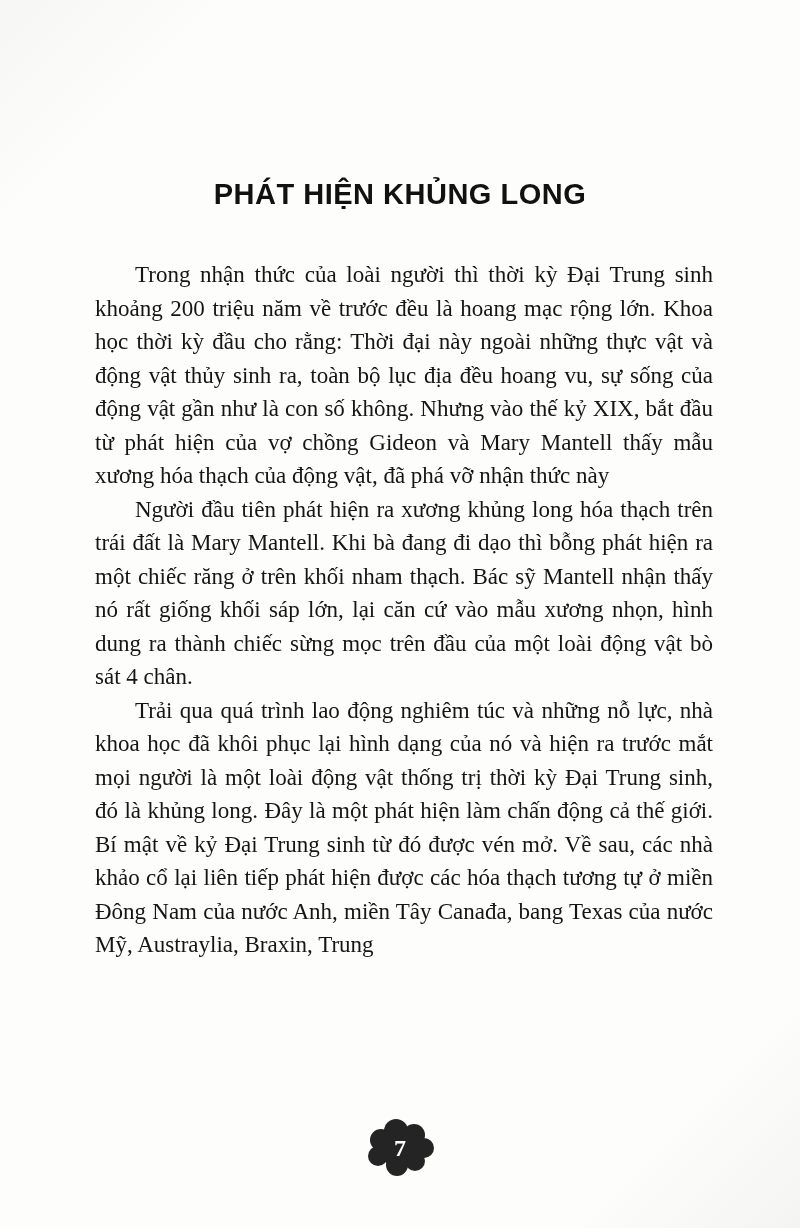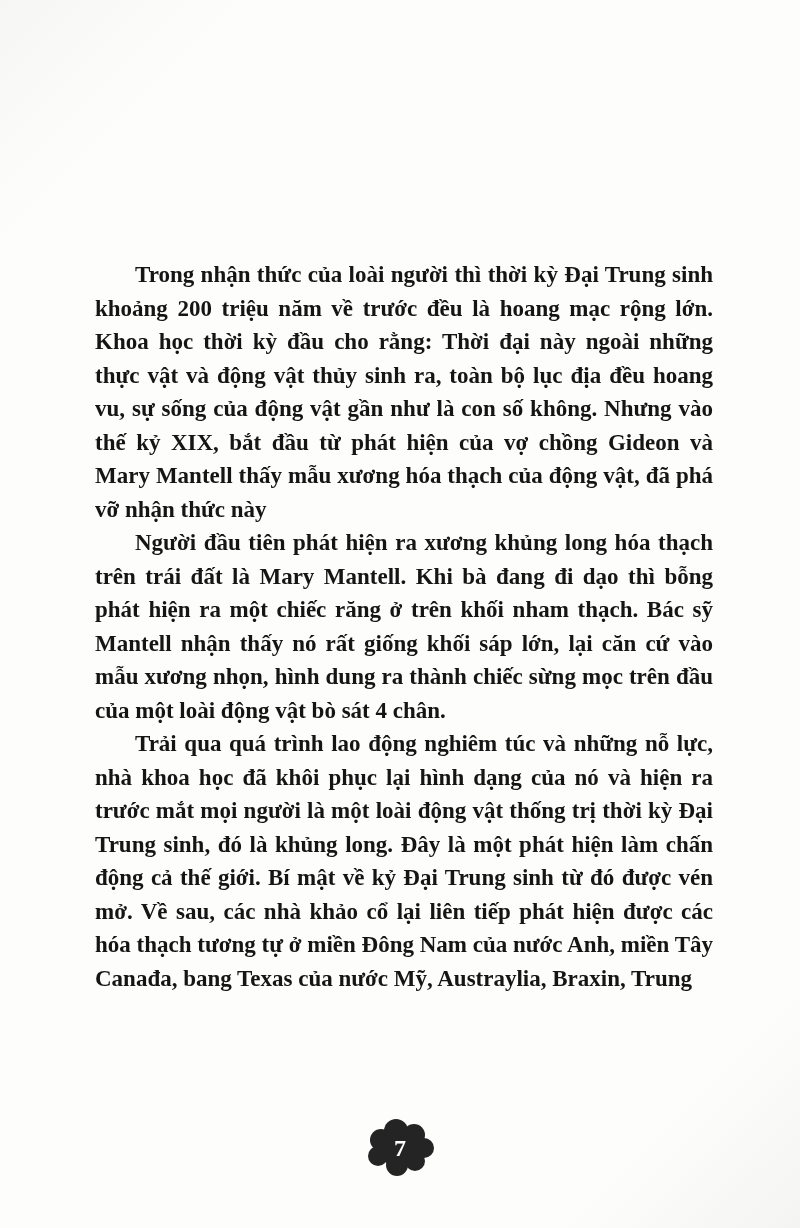--- a/index.html
+++ b/index.html
@@ -32,21 +32,21 @@
     color: #111111;
   }
   .body-text {
     position: absolute;
     top: 258px;
     left: 95px;
     width: 618px;
     font-size: 23px;
     line-height: 33.5px;
     text-align: justify;
-    font-weight: 700;
+    font-weight: 400;
     color: #151515;
   }
   .body-text p {
     margin: 0;
     text-indent: 40px;
   }
   .page-number-wrap {
     position: absolute;
     left: 50%;
     top: 1118px;
@@ -64,20 +64,21 @@
     font-size: 24px;
     font-weight: 700;
     fill: #ffffff;
   }
 </style>
 </head>
 <body>
 
 <div class="page">
 
+  <h1 class="title">PHÁT HIỆN KHỦNG LONG</h1>
 
   <div class="body-text">
     <p>Trong nhận thức của loài người thì thời kỳ Đại Trung sinh khoảng 200 triệu năm về trước đều là hoang mạc rộng lớn. Khoa học thời kỳ đầu cho rằng: Thời đại này ngoài những thực vật và động vật thủy sinh ra, toàn bộ lục địa đều hoang vu, sự sống của động vật gần như là con số không. Nhưng vào thế kỷ XIX, bắt đầu từ phát hiện của vợ chồng Gideon và Mary Mantell thấy mẫu xương hóa thạch của động vật, đã phá vỡ nhận thức này</p>
     <p>Người đầu tiên phát hiện ra xương khủng long hóa thạch trên trái đất là Mary Mantell. Khi bà đang đi dạo thì bỗng phát hiện ra một chiếc răng ở trên khối nham thạch. Bác sỹ Mantell nhận thấy nó rất giống khối sáp lớn, lại căn cứ vào mẫu xương nhọn, hình dung ra thành chiếc sừng mọc trên đầu của một loài động vật bò sát 4 chân.</p>
     <p>Trải qua quá trình lao động nghiêm túc và những nỗ lực, nhà khoa học đã khôi phục lại hình dạng của nó và hiện ra trước mắt mọi người là một loài động vật thống trị thời kỳ Đại Trung sinh, đó là khủng long. Đây là một phát hiện làm chấn động cả thế giới. Bí mật về kỷ Đại Trung sinh từ đó được vén mở. Về sau, các nhà khảo cổ lại liên tiếp phát hiện được các hóa thạch tương tự ở miền Đông Nam của nước Anh, miền Tây Canađa, bang Texas của nước Mỹ, Austraylia, Braxin, Trung</p>
   </div>
 
   <div class="page-number-wrap">
     <svg viewBox="0 0 74 60" aria-hidden="true">
       <g fill="#242424">

